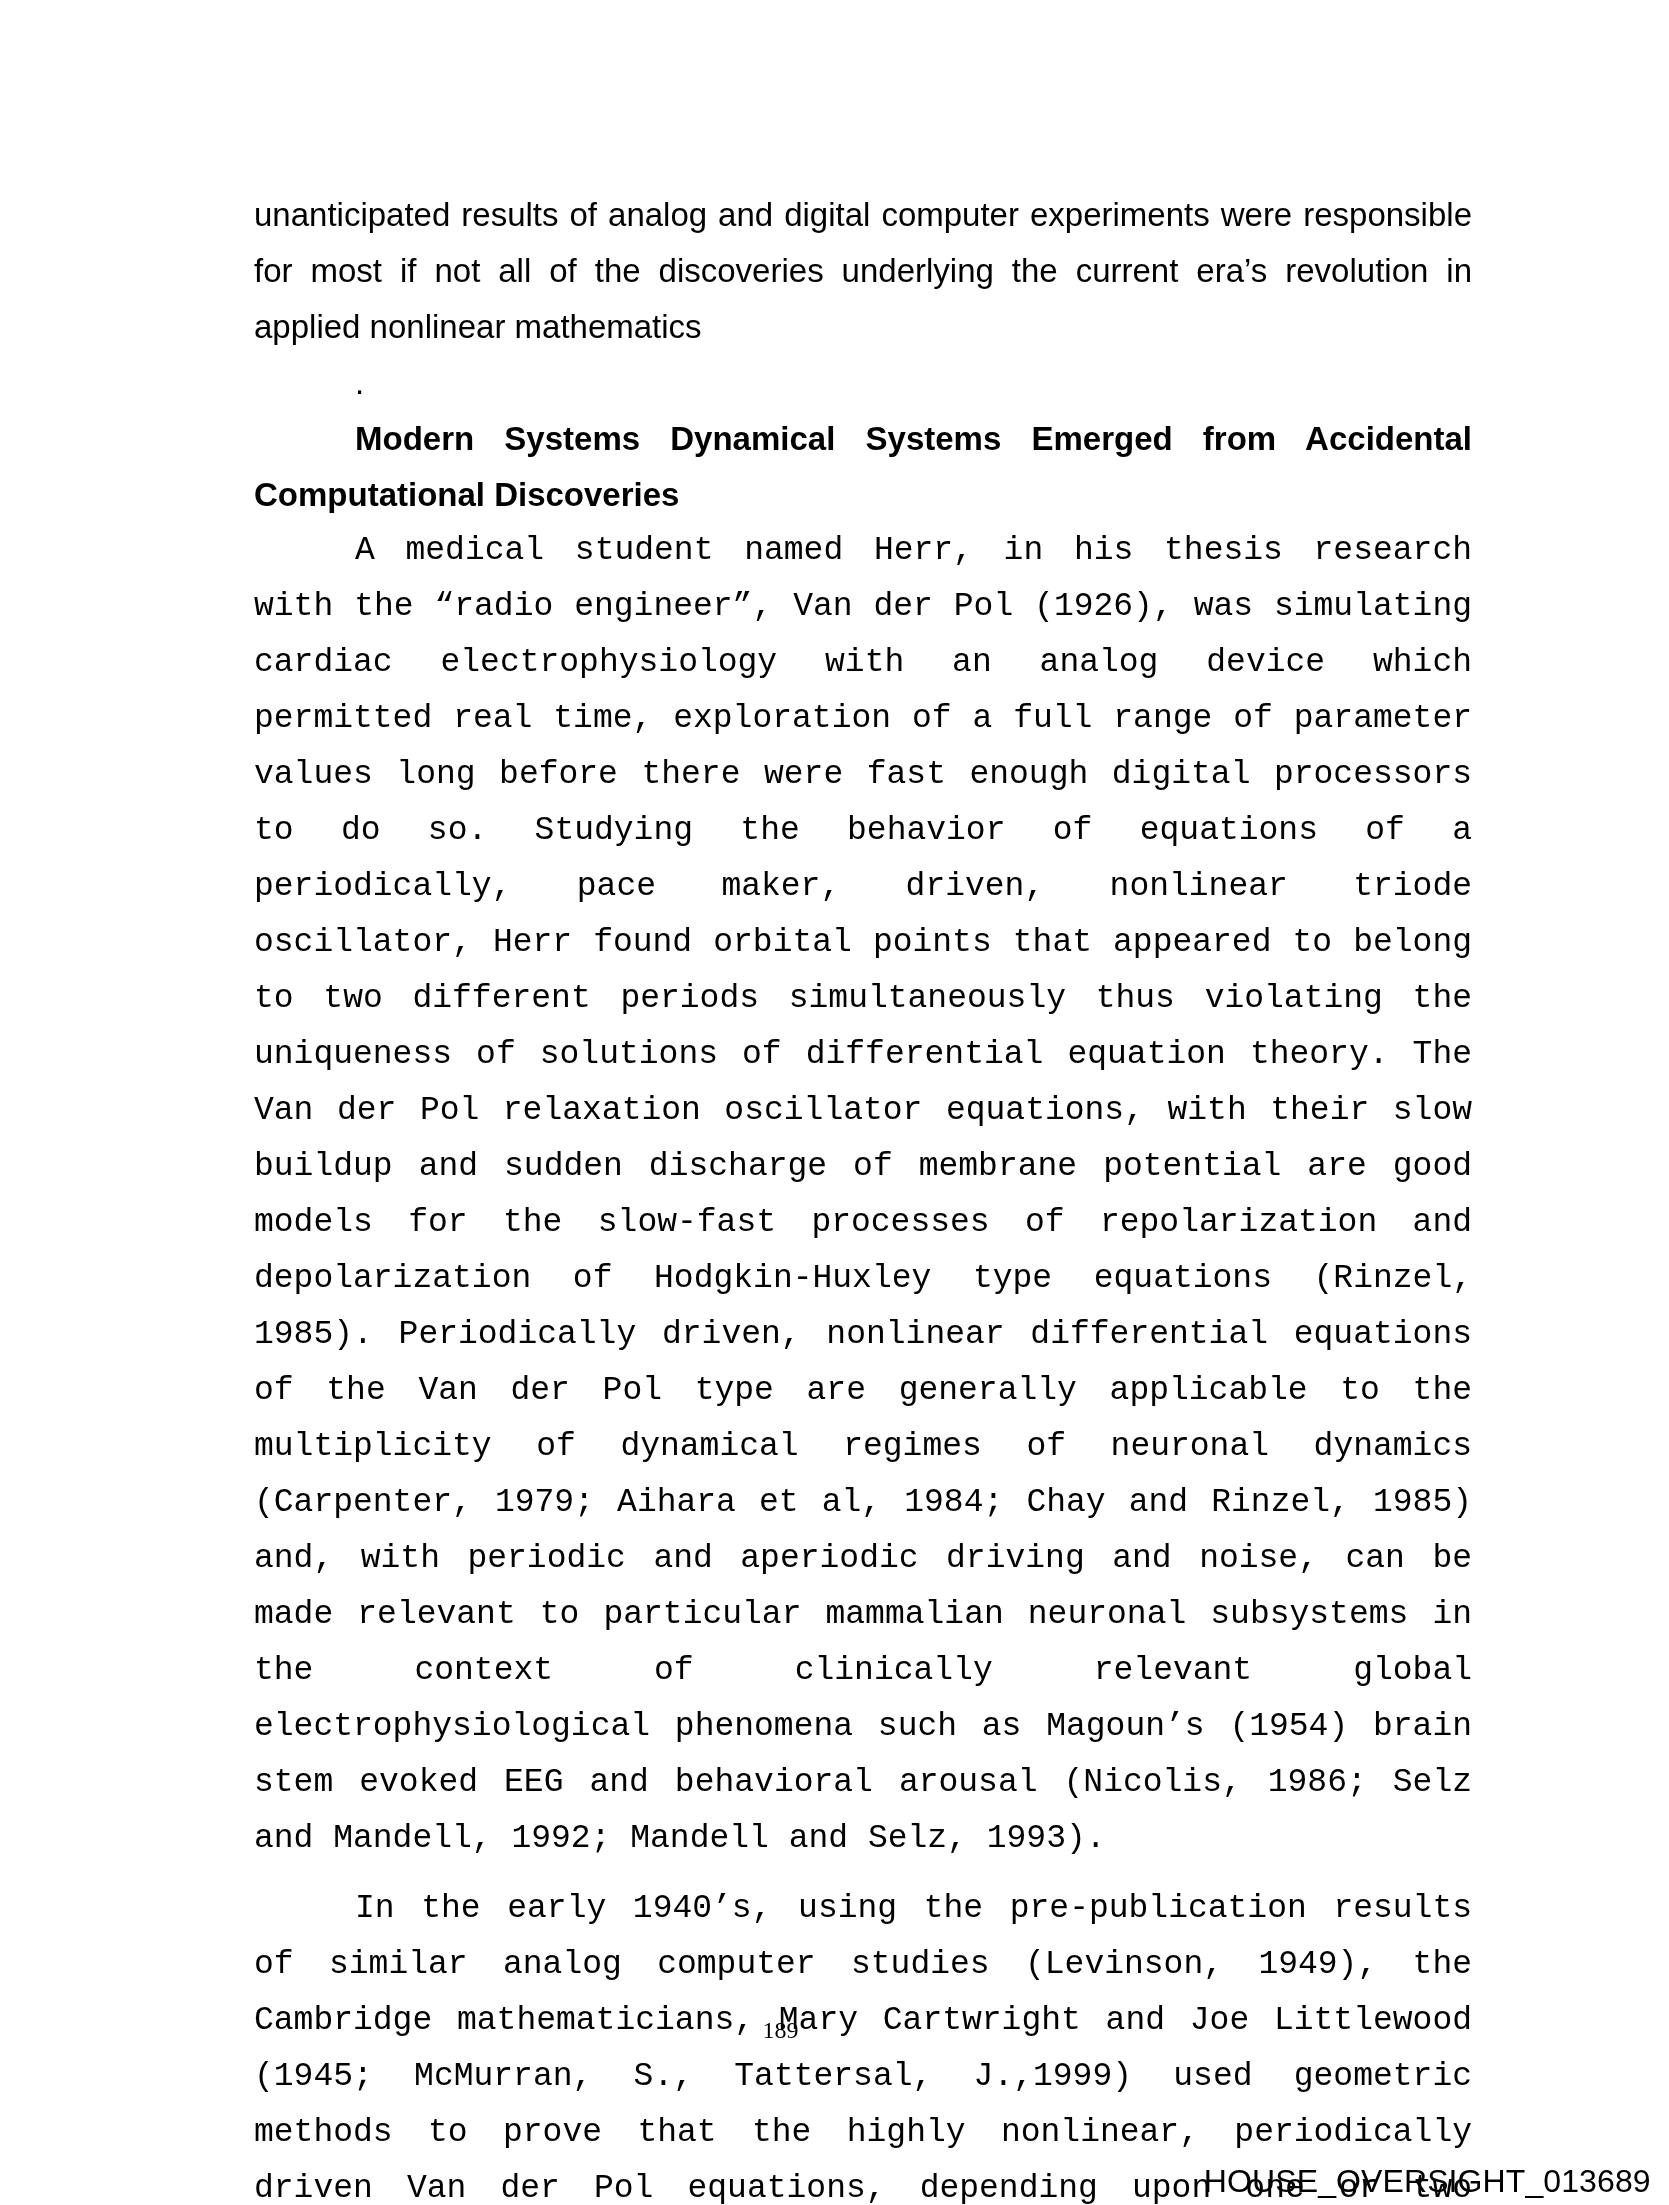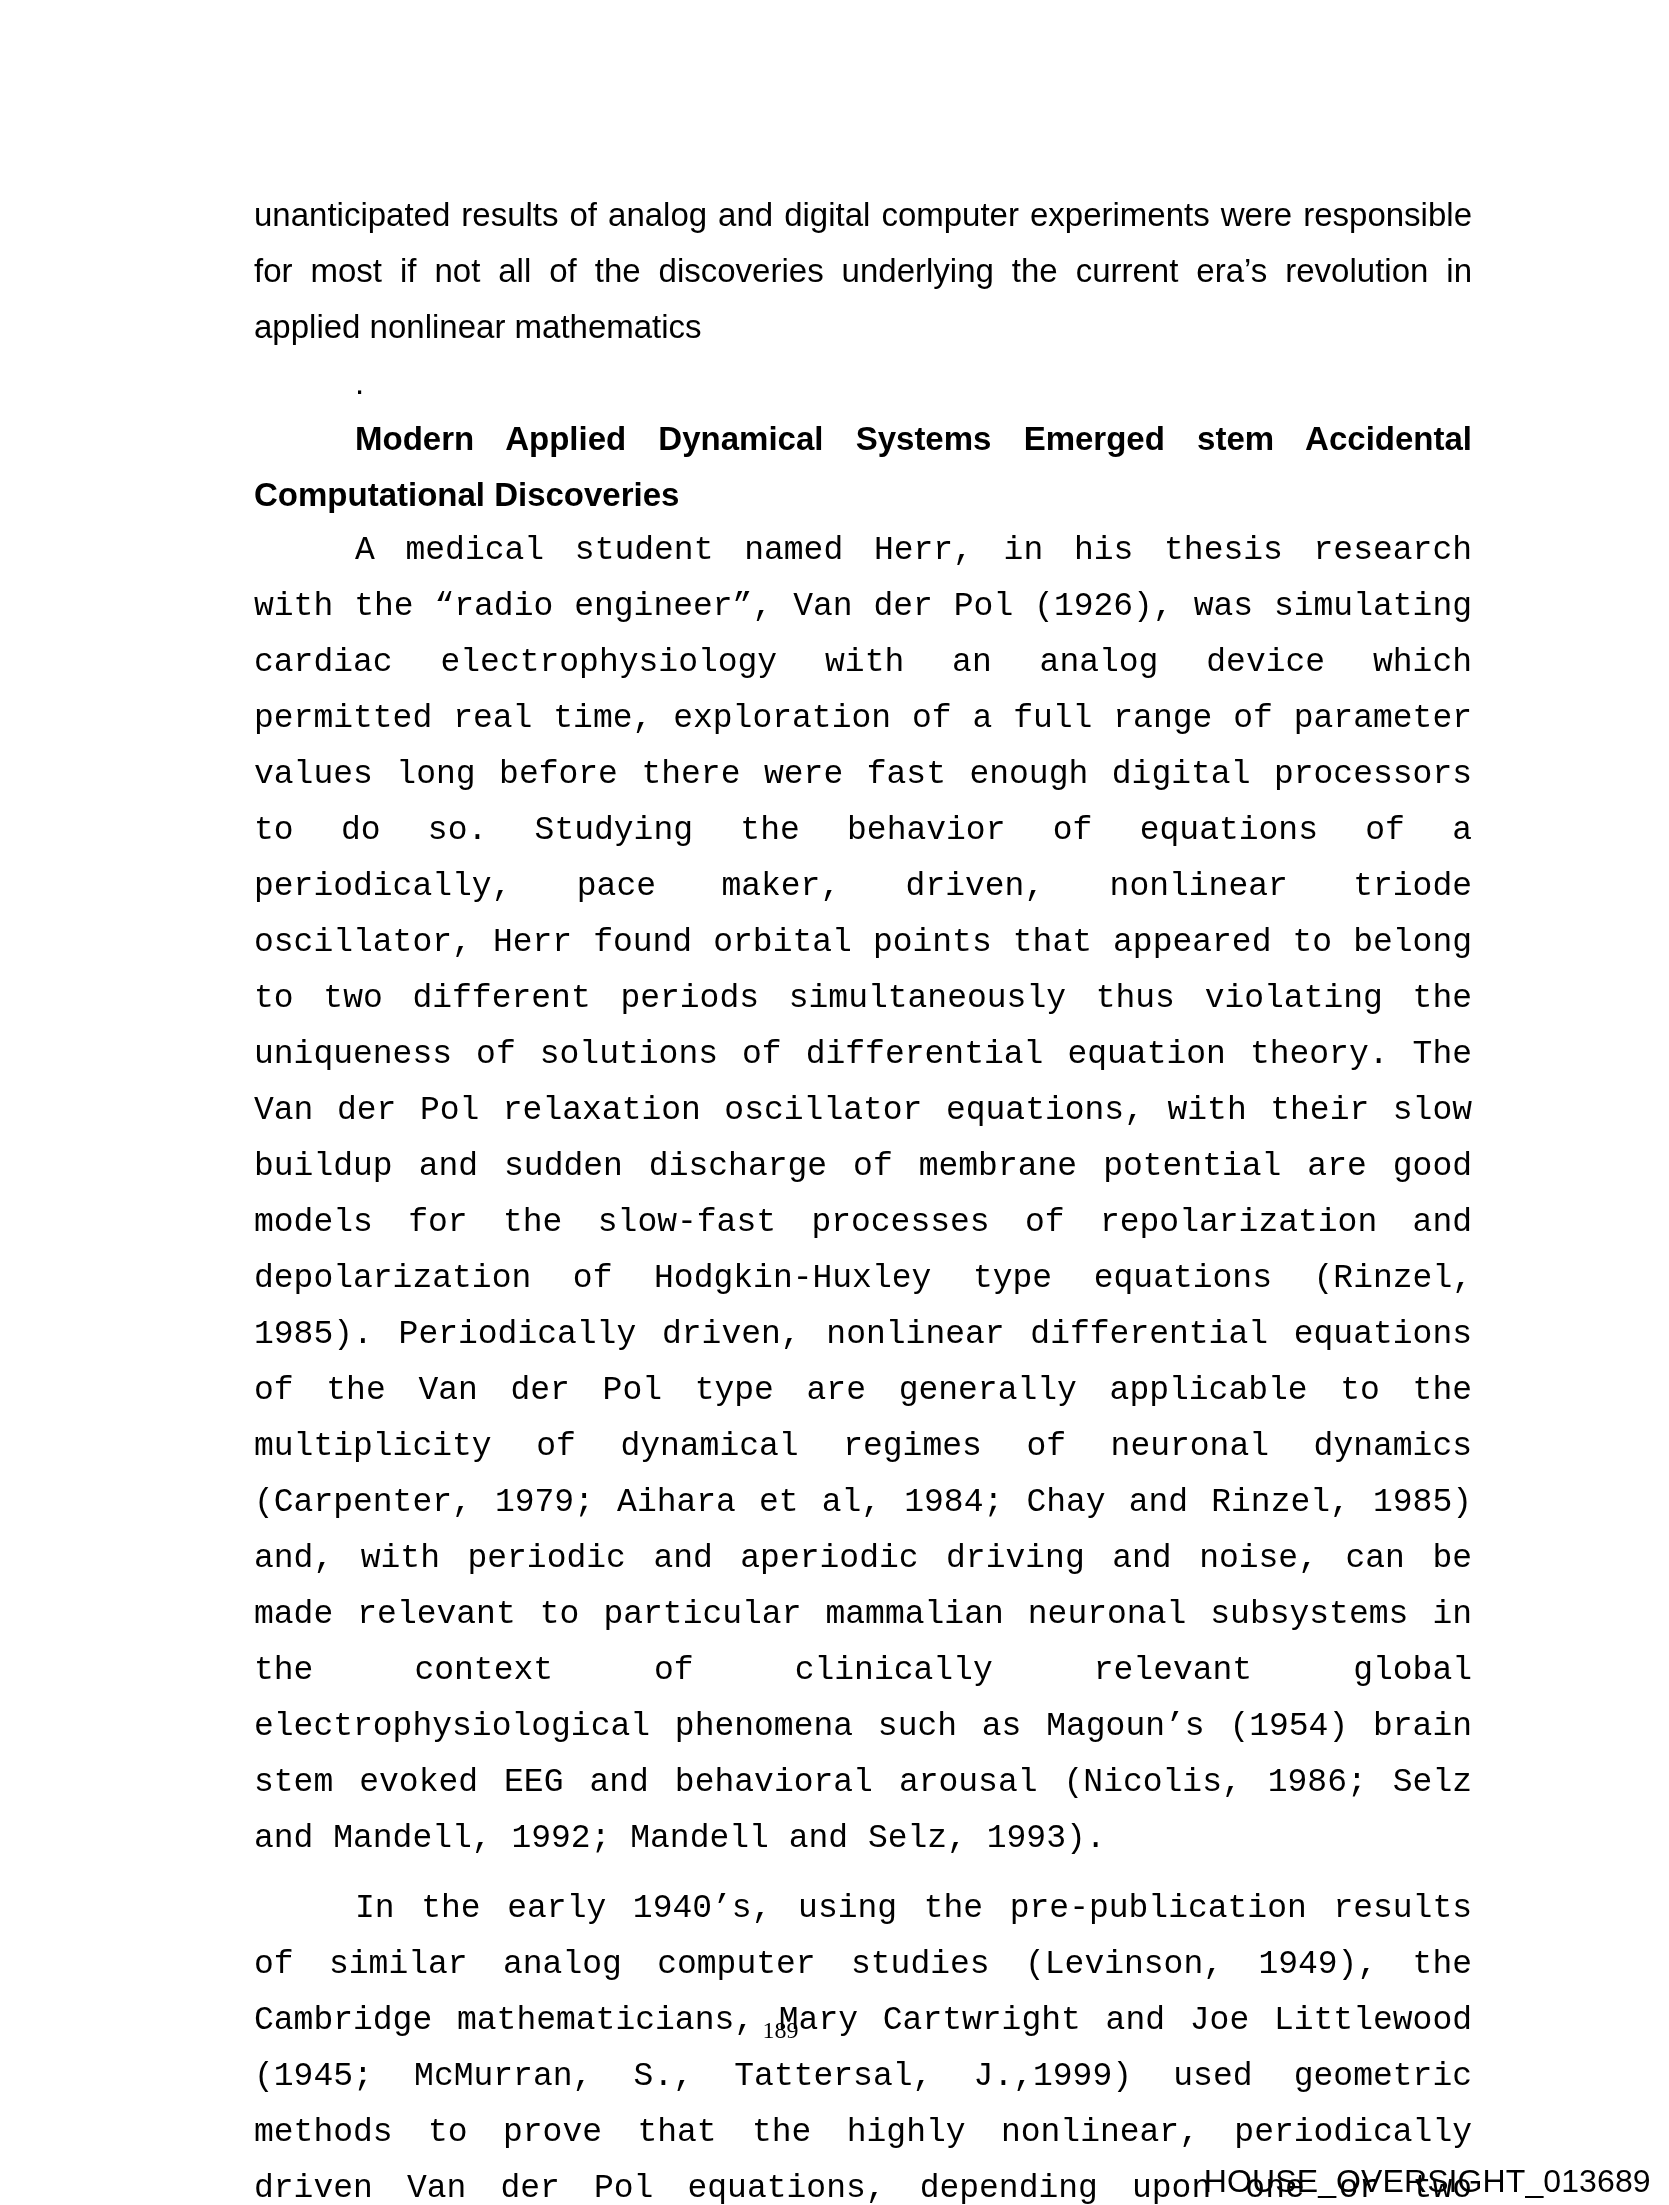--- a/index.html
+++ b/index.html
@@ -76,21 +76,21 @@
 </style>
 </head>
 <body>
 
 <div class="page">
   <div class="column">
     <p class="last-left">unanticipated results of analog and digital computer experiments were responsible for most if not all of the discoveries underlying the current era’s revolution in applied nonlinear mathematics</p>
 
     <p class="stray-dot">.</p>
 
-    <p class="heading last-left">Modern Applied Dynamical Systems Emerged stem Accidental Computational Discoveries</p>
+    <p class="heading last-left">Modern Systems Dynamical Systems Emerged from Accidental Computational Discoveries</p>
 
     <p class="indent last-left">A medical student named Herr, in his thesis research with the “radio engineer”, Van der Pol (1926), was simulating cardiac electrophysiology with an analog device which permitted real time, exploration of a full range of parameter values long before there were fast enough digital processors to do so. Studying the behavior of equations of a periodically, pace maker, driven, nonlinear triode oscillator, Herr found orbital points that appeared to belong to two different periods simultaneously thus violating the uniqueness of solutions of differential equation theory. The Van der Pol relaxation oscillator equations, with their slow buildup and sudden discharge of membrane potential are good models for the slow-fast processes of repolarization and depolarization of Hodgkin-Huxley type equations (Rinzel, 1985). Periodically driven, nonlinear differential equations of the Van der Pol type are generally applicable to the multiplicity of dynamical regimes of neuronal dynamics (Carpenter, 1979; Aihara et al, 1984; Chay and Rinzel, 1985) and, with periodic and aperiodic driving and noise, can be made relevant to particular mammalian neuronal subsystems in the context of clinically relevant global electrophysiological phenomena such as Magoun’s (1954) brain stem evoked EEG and behavioral arousal (Nicolis, 1986; Selz and Mandell, 1992; Mandell and Selz, 1993).</p>
 
     <p class="indent para-gap">In the early 1940’s, using the pre-publication results of similar analog computer studies (Levinson, 1949), the Cambridge mathematicians, Mary Cartwright and Joe Littlewood (1945; McMurran, S., Tattersal, J.,1999) used geometric methods to prove that the highly nonlinear, periodically driven Van der Pol equations, depending upon one or two changing parameters, generated fixed point (“homeostatic”), periodic (“cyclic”), subharmonic (“period doubling”), quasiperiodic (“multiply periodic”), intermittent (“bursting”) and “deterministically</p>
   </div>
 
   <div class="page-number">189</div>
 
   <div class="footer-id">HOUSE_OVERSIGHT_013689</div>
 </div>

